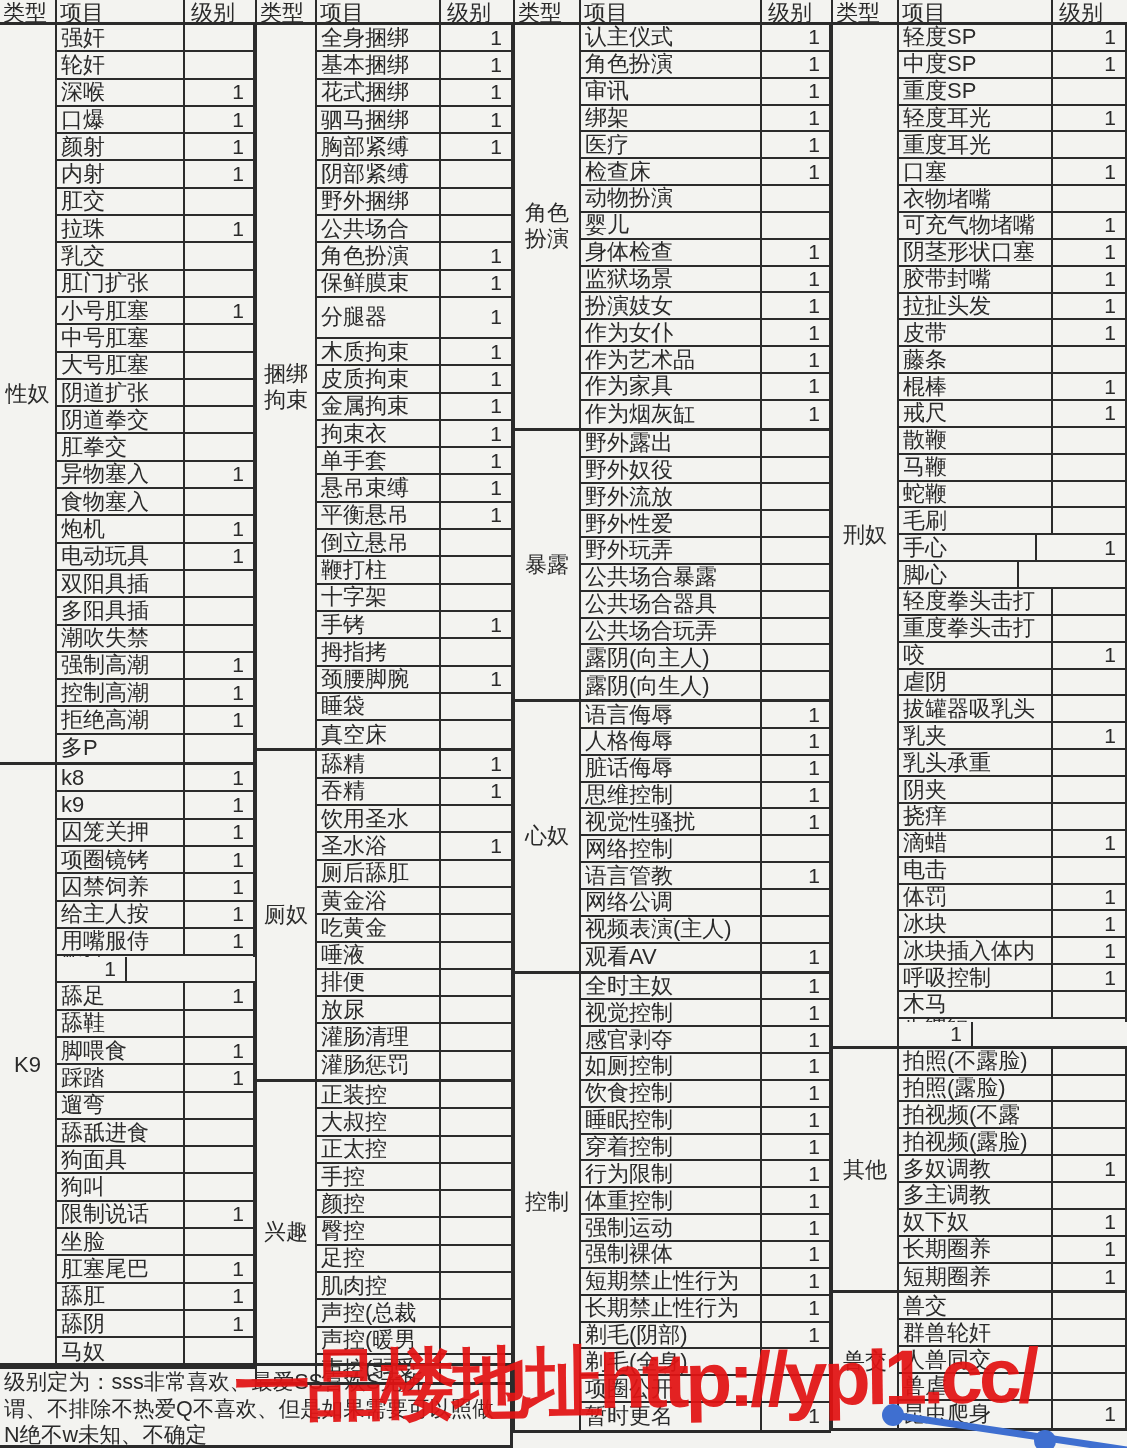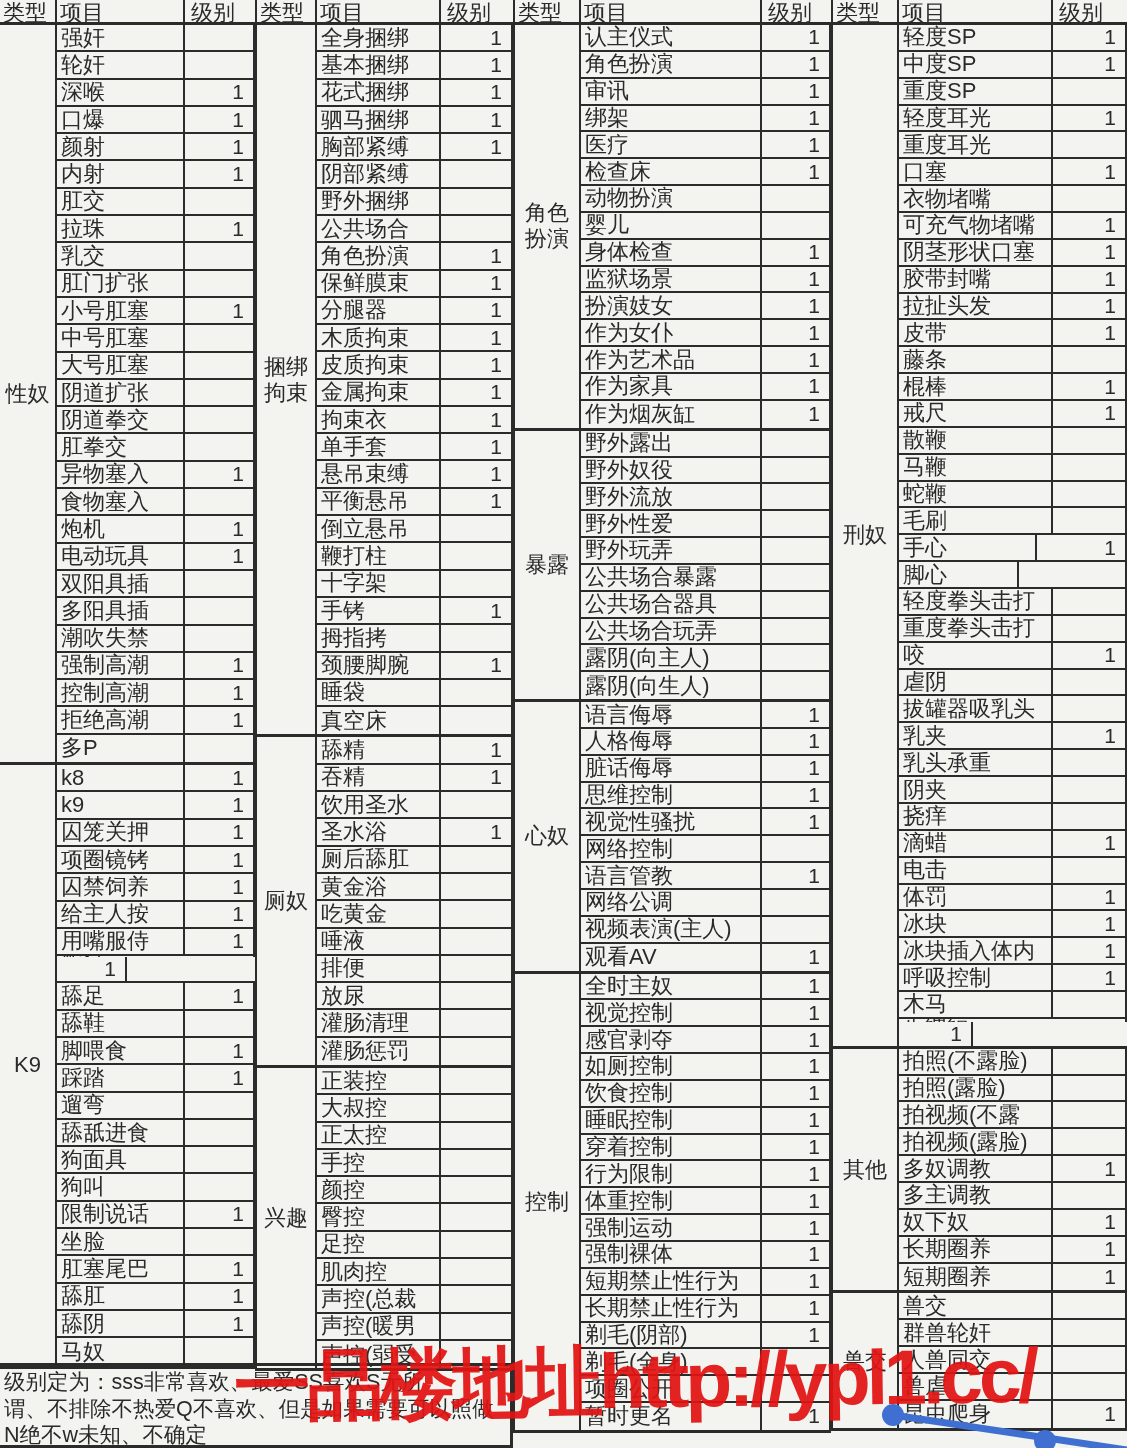--- a/index.html
+++ b/index.html
@@ -300,21 +300,21 @@
             <div class="level-cell" style="width: 72px;"></div>
           </div>
           <div class="row" style="height: 27.31px;">
             <div class="item-cell">角色扮演</div>
             <div class="level-cell" style="width: 72px;">1</div>
           </div>
           <div class="row" style="height: 27.31px;">
             <div class="item-cell">保鲜膜束</div>
             <div class="level-cell" style="width: 72px;">1</div>
           </div>
-          <div class="row" style="height: 27px;">
+          <div class="row" style="height: 41px;">
             <div class="item-cell">分腿器</div>
             <div class="level-cell" style="width: 72px;">1</div>
           </div>
           <div class="row" style="height: 27.31px;">
             <div class="item-cell">木质拘束</div>
             <div class="level-cell" style="width: 72px;">1</div>
           </div>
           <div class="row" style="height: 27.31px;">
             <div class="item-cell">皮质拘束</div>
             <div class="level-cell" style="width: 72px;">1</div>

